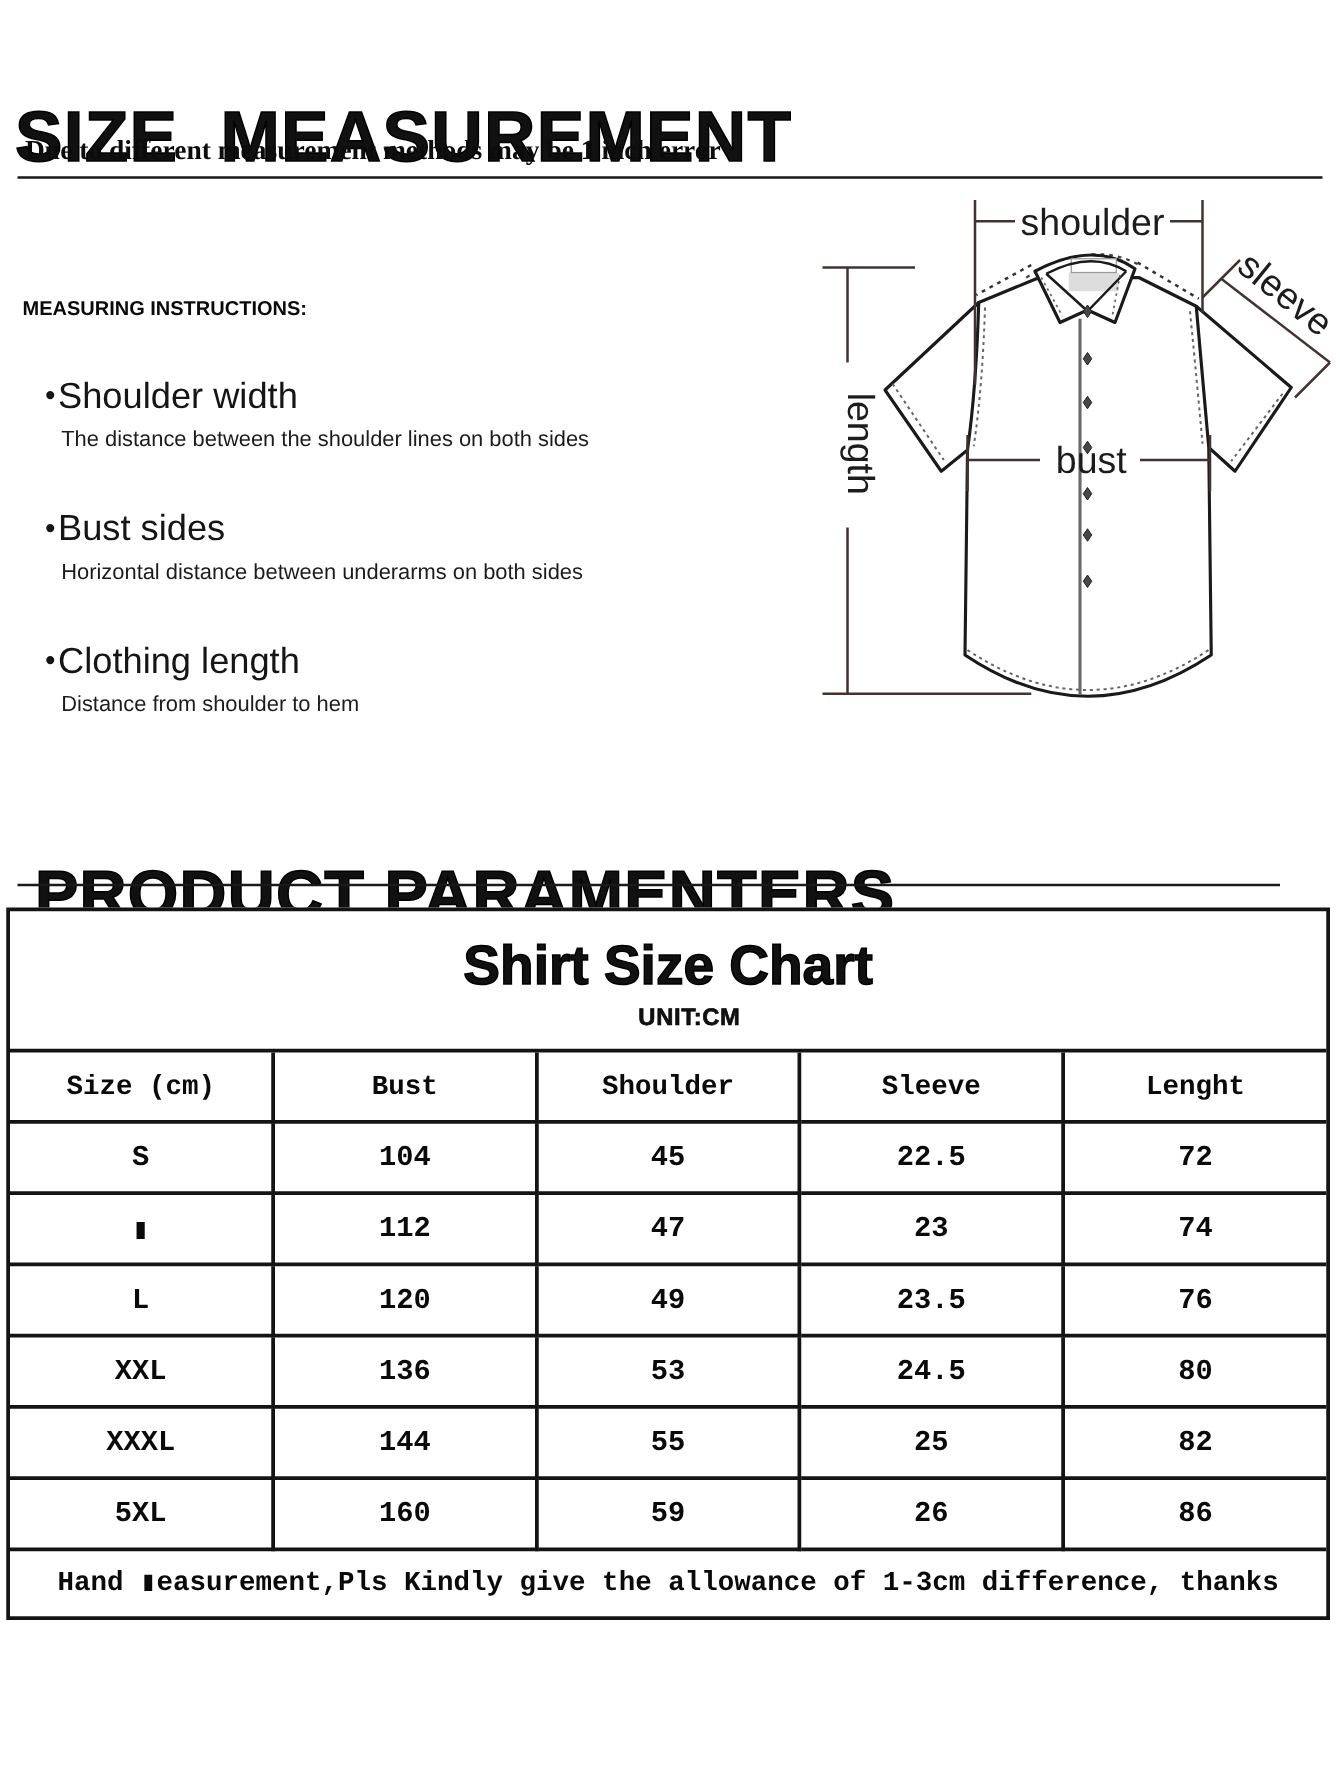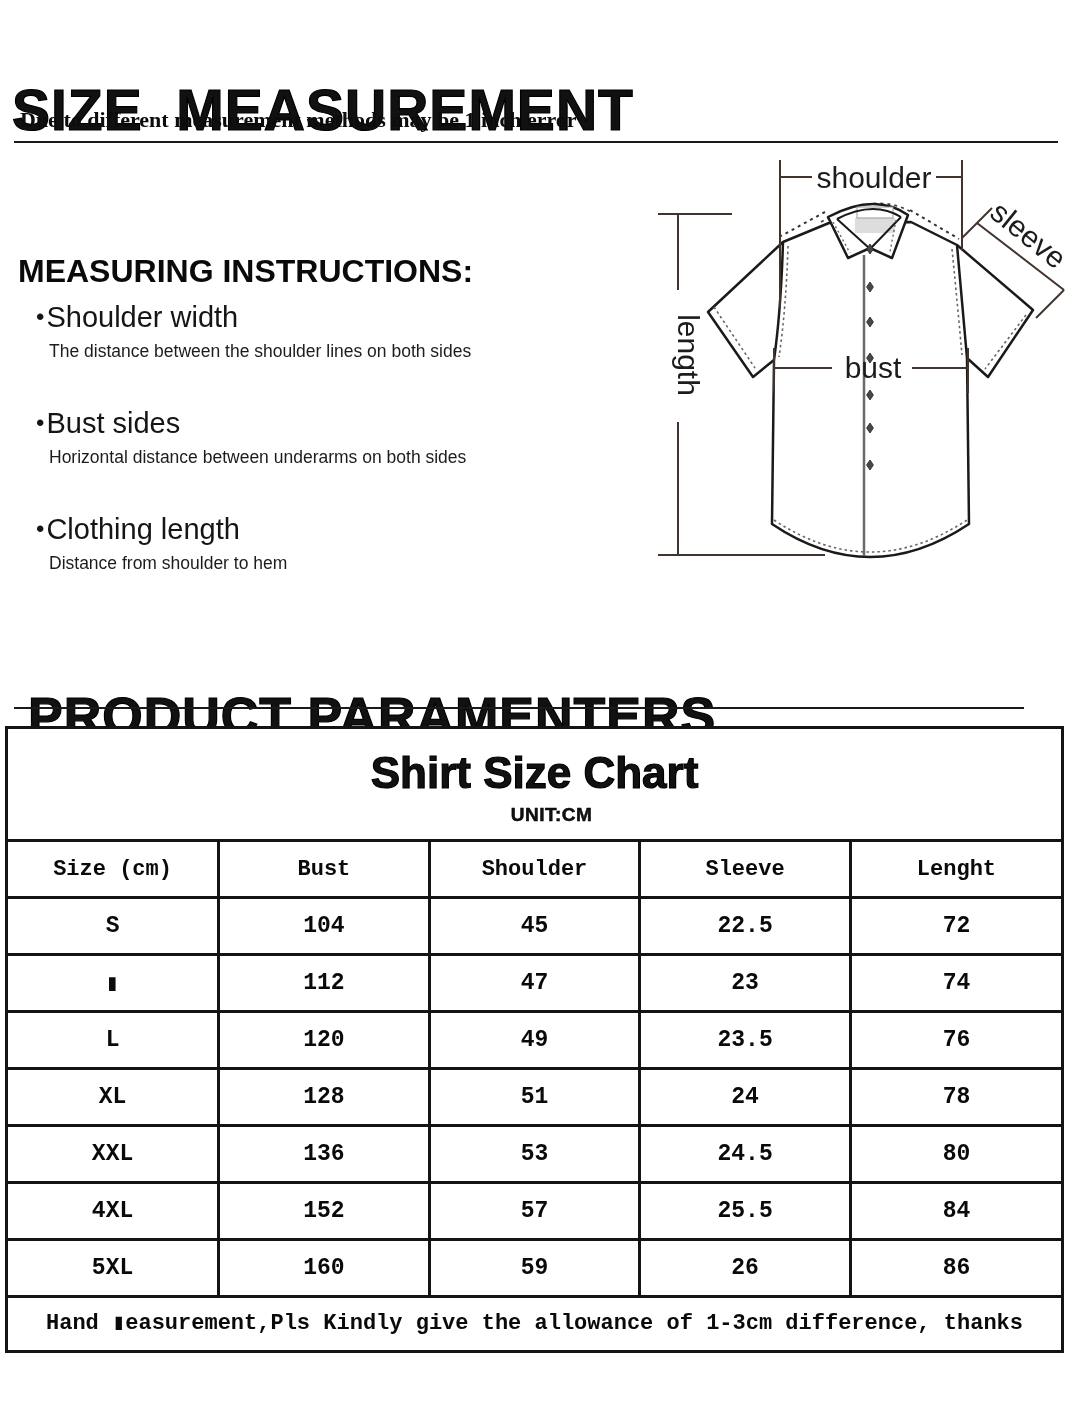--- a/index.html
+++ b/index.html
@@ -16,21 +16,21 @@
   .page-subtitle{
     position:absolute;left:20px;top:107px;font-size:22px;color:#0c0c0c;
     font-family:"Liberation Serif","DejaVu Serif",serif;
     font-weight:bold;
   }
   .rule{position:absolute;height:0;border-top:2px solid #1a1a1a;}
   .rule1{left:14px;top:141px;width:1044px;}
   .rule2{left:14px;top:707px;width:1010px;}
   
   .instr-heading{
-    position:absolute;left:18px;top:226px;font-size:32px;font-weight:bold;
+    position:absolute;left:18px;top:226px;font-size:16px;font-weight:bold;
     letter-spacing:0px;color:#0a0a0a;
   }
   .instr-item{position:absolute;left:36px;width:560px;}
   .instr-title-line{font-size:29px;line-height:1.1;color:#151515;}
   .bullet{font-size:24px;margin-right:2px;position:relative;top:-2px;}
   .instr-desc{font-size:17.5px;color:#1c1c1c;margin-left:13px;margin-top:7px;}
   
   .diagram{position:absolute;left:645px;top:150px;width:430px;height:470px;}
   
   .params-heading{
@@ -185,39 +185,32 @@
             <td>74</td>
           </tr>
           <tr>
             <td>L</td>
             <td>120</td>
             <td>49</td>
             <td>23.5</td>
             <td>76</td>
           </tr>
           <tr>
-            <td>XL</td>
-            <td>128</td>
-            <td>51</td>
-            <td>24</td>
-            <td>78</td>
-          </tr>
-          <tr>
             <td>XXL</td>
             <td>136</td>
             <td>53</td>
             <td>24.5</td>
             <td>80</td>
           </tr>
           <tr>
-            <td>4XL</td>
-            <td>152</td>
-            <td>57</td>
-            <td>25.5</td>
-            <td>84</td>
+            <td>XXXL</td>
+            <td>144</td>
+            <td>55</td>
+            <td>25</td>
+            <td>82</td>
           </tr>
           <tr>
             <td>5XL</td>
             <td>160</td>
             <td>59</td>
             <td>26</td>
             <td>86</td>
           </tr>
         </tbody>
     </table>

